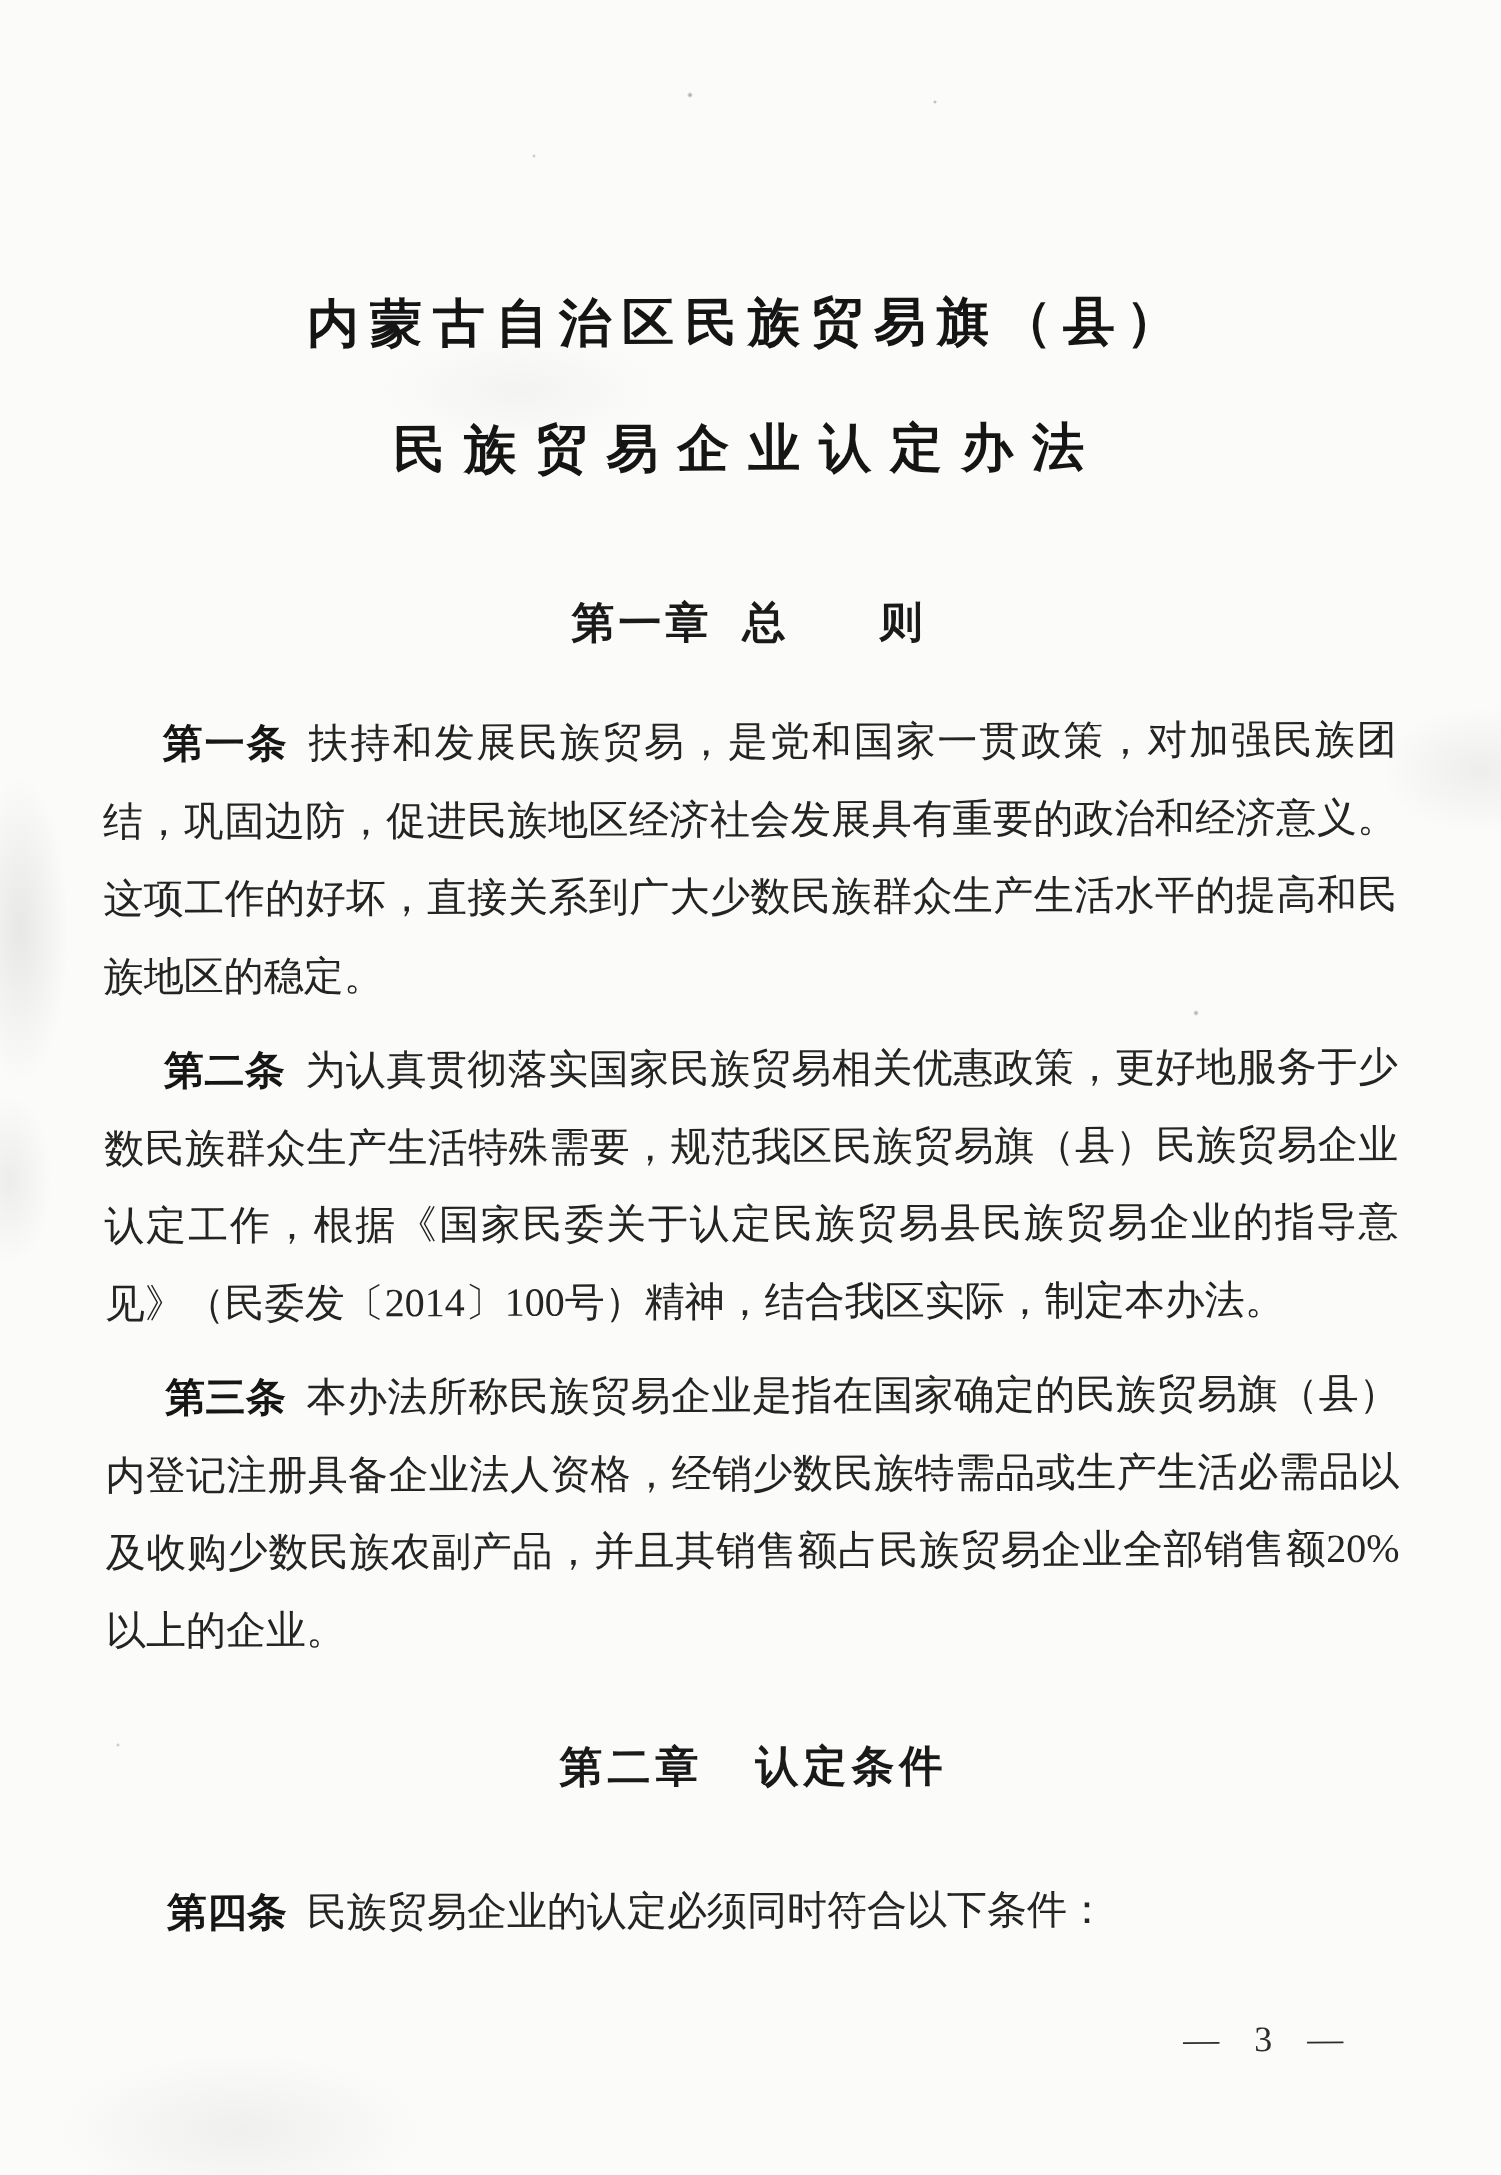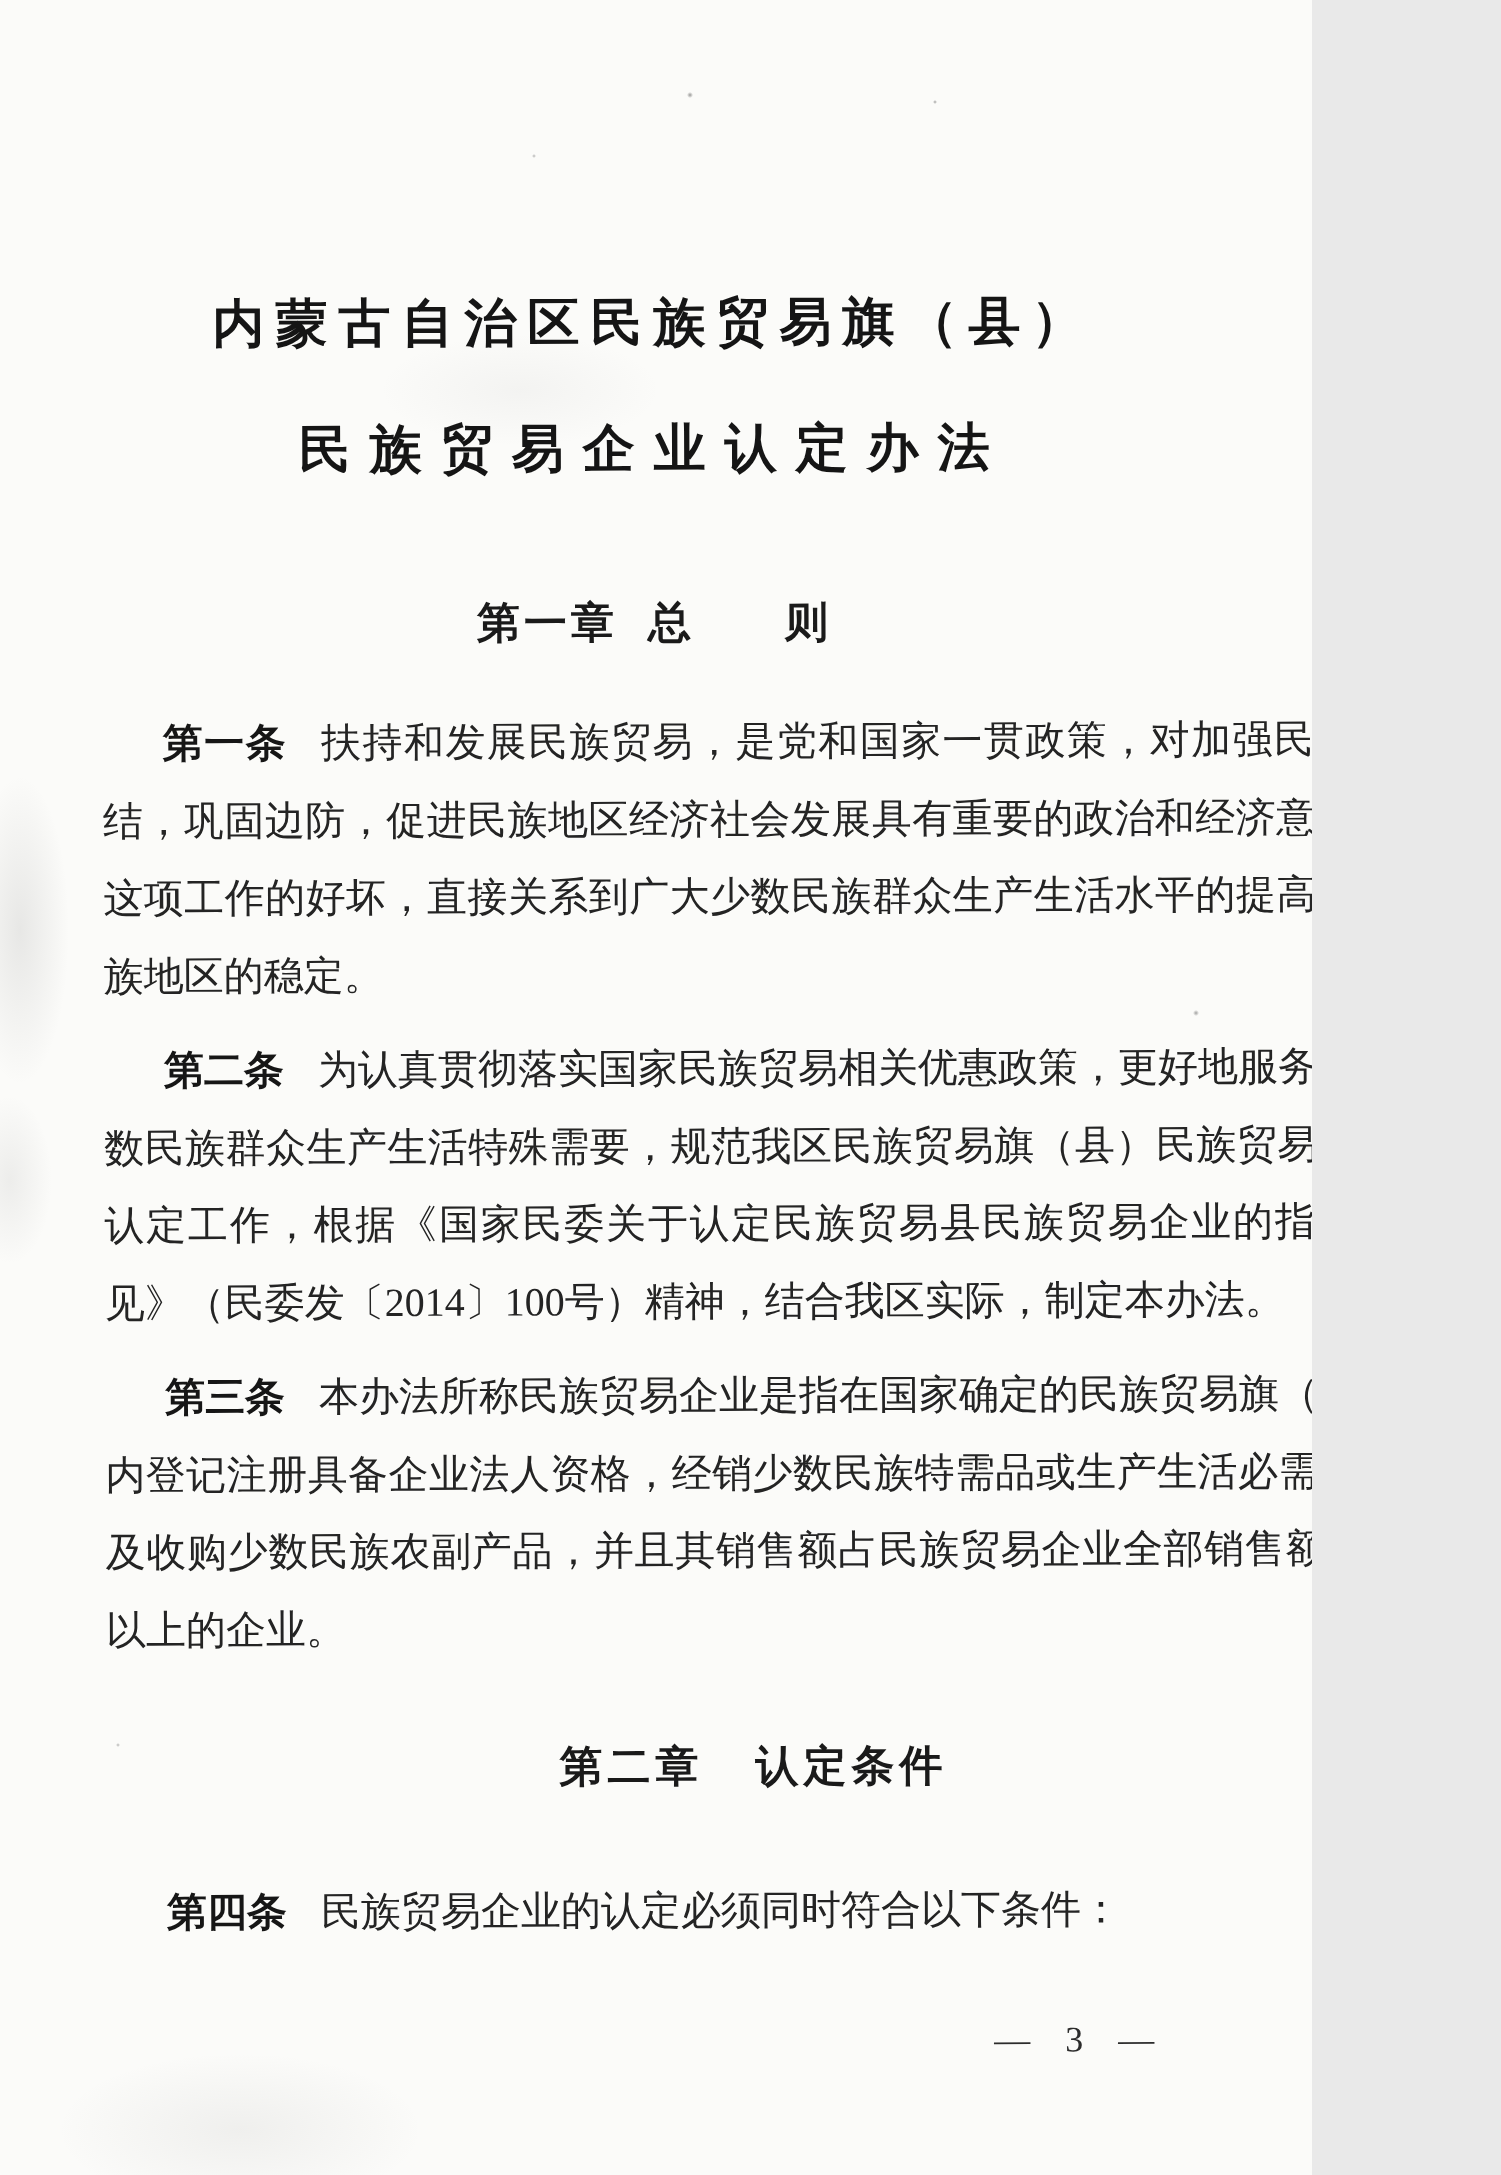--- a/index.html
+++ b/index.html
@@ -2,21 +2,21 @@
 <html lang="zh"><head>
 <meta charset="utf-8">
 <style>
   html,body{margin:0;padding:0;}
   body{
     width:1501px;height:2175px;
     background:#e9e9e9;
     font-family:"Liberation Serif","DejaVu Serif",serif;
   }
   .page{
-    position:relative;width:1312px;height:2175px;overflow:hidden;
+    position:relative;width:1501px;height:2175px;overflow:hidden;
     background-color:#fbfbf9;
     background-image:
       radial-gradient(ellipse 70px 220px at 20px 930px, rgba(110,110,110,.14), transparent 70%),
       radial-gradient(ellipse 60px 120px at 10px 1180px, rgba(110,110,110,.10), transparent 70%),
       radial-gradient(ellipse 140px 90px at 1480px 770px, rgba(120,120,120,.10), transparent 70%),
       radial-gradient(ellipse 260px 110px at 240px 2130px, rgba(120,120,120,.09), transparent 70%),
       radial-gradient(ellipse 200px 80px at 520px 390px, rgba(140,140,140,.07), transparent 70%),
       radial-gradient(circle 3px at 690px 95px, rgba(70,70,70,.55), transparent 100%),
       radial-gradient(circle 2px at 935px 102px, rgba(70,70,70,.5), transparent 100%),
       radial-gradient(circle 2px at 534px 156px, rgba(70,70,70,.4), transparent 100%),
@@ -44,21 +44,21 @@
   
   .body-text{
     position:absolute;top:703px;left:104px;width:1294px;
     font-size:40px;line-height:77.5px;
     text-align:justify;text-justify:inter-ideograph;
     color:#242424;
   }
   .article{margin:0 0 17px 0;text-indent:60px;}
   .article-label{
     font-family:"Liberation Sans","DejaVu Sans",sans-serif;
-    font-weight:bold;color:#161616;margin-right:34px;
+    font-weight:bold;color:#161616;margin-right:20px;
   }
   .chapter2{margin:61px 0 66px 0;font-size:43px;letter-spacing:5px;text-indent:0;}
   .chapter2 .name{margin-left:52px;}
   
   .page-number{
     position:absolute;top:2020px;right:152px;
     font-size:36px;letter-spacing:9px;word-spacing:8px;color:#2c2c2c;
   }
 </style>
 </head>

